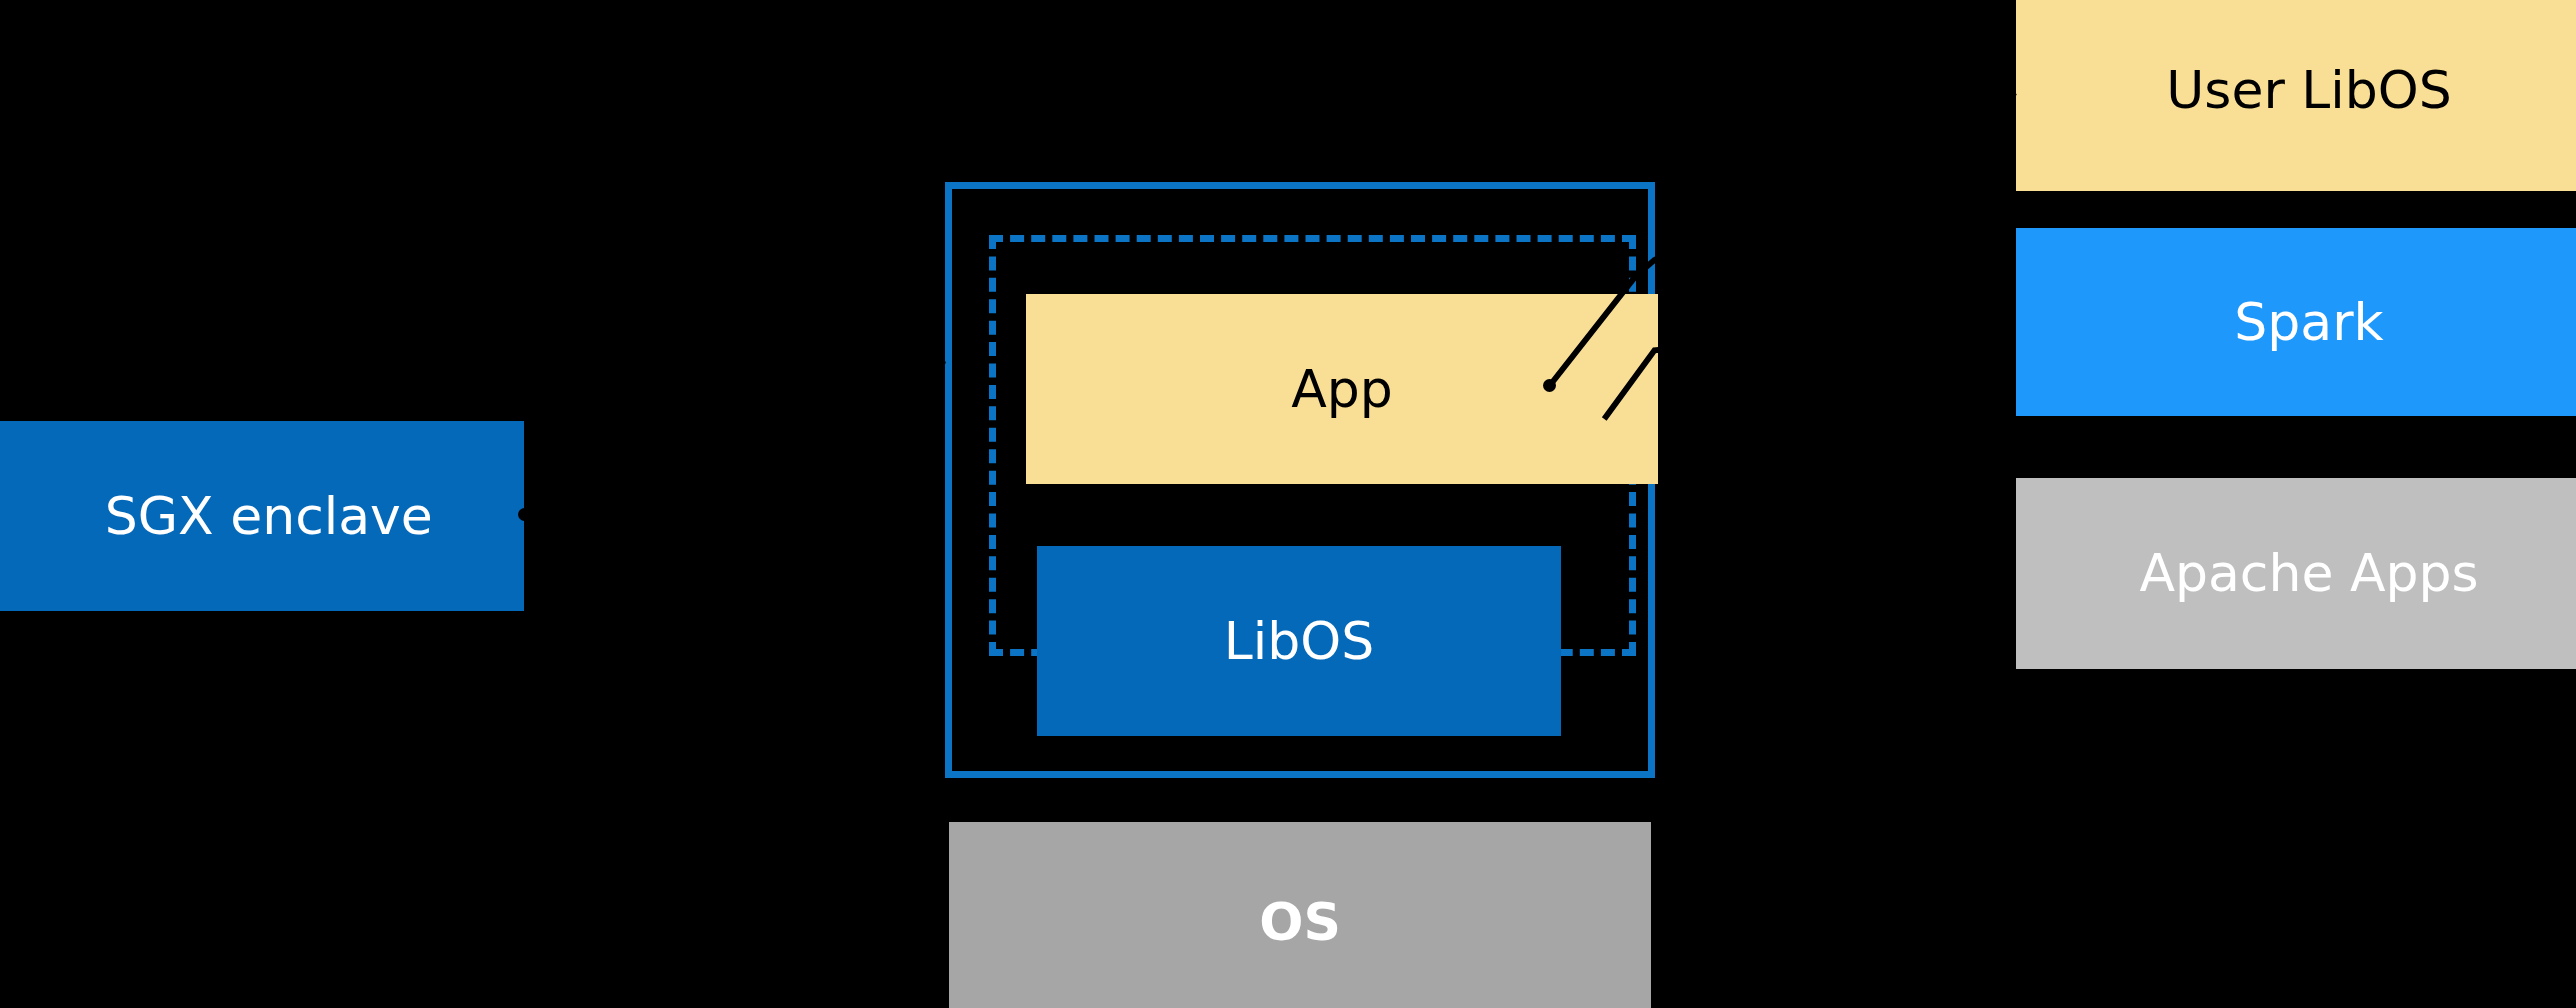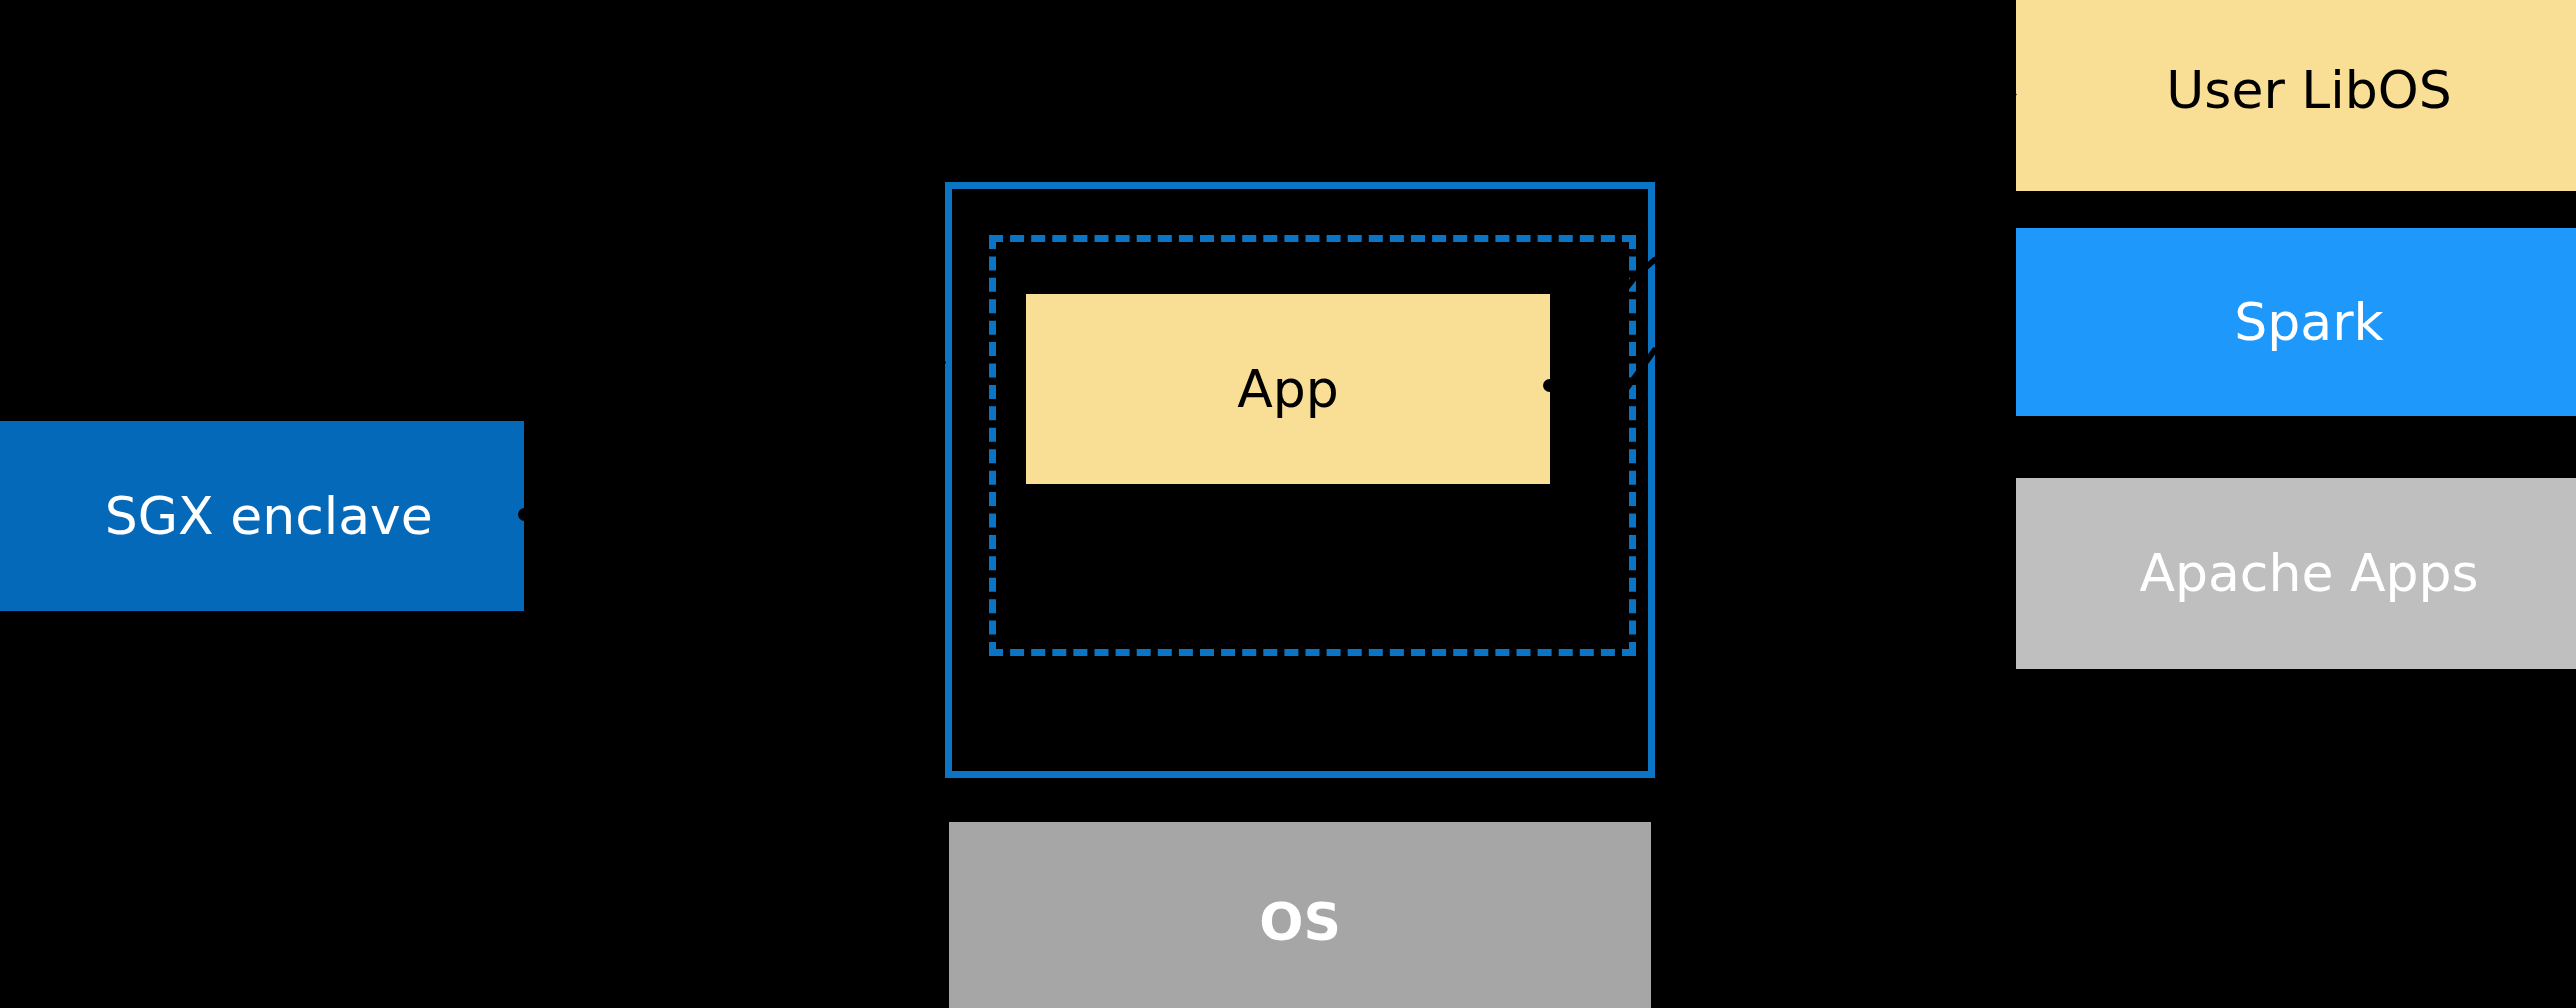--- a/index.html
+++ b/index.html
@@ -67,21 +67,21 @@
     height: 421px;
     border: 7.5px dashed #0c74c4;
     box-sizing: border-box;
     background: transparent;
   }
 
   
   #app-box {
     left: 1026px;
     top: 294px;
-    width: 524px;
+    width: 632px;
     height: 190px;
     background: #f9df95;
     color: #000000;
     font-size: 52px;
     font-weight: 400;
   }
 
   
   #libos-box {
     left: 1037px;
@@ -164,20 +164,23 @@
   </div>
 
   <div id="enclave-frame"></div>
 
   <div id="libos-dashed-frame"></div>
 
   <div class="box" id="app-box">
     <span>App</span>
   </div>
 
+  <div class="box" id="libos-box">
+    <span>LibOS</span>
+  </div>
 
   <div class="box" id="os-box">
     <span>OS</span>
   </div>
 
   <div class="box" id="user-apps-box">
     <span>User LibOS</span>
   </div>
 
   <div class="box" id="bigdl-box">

